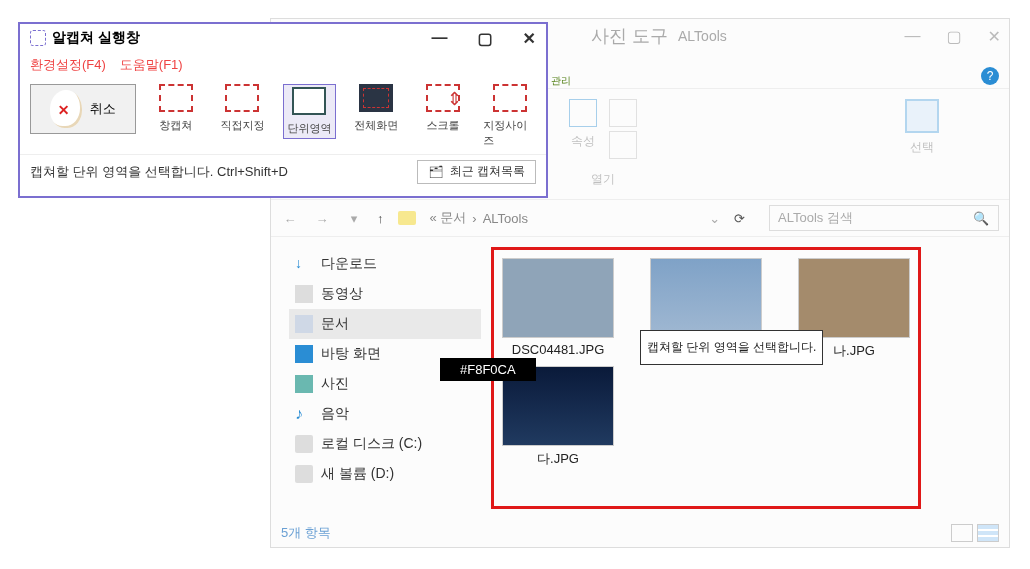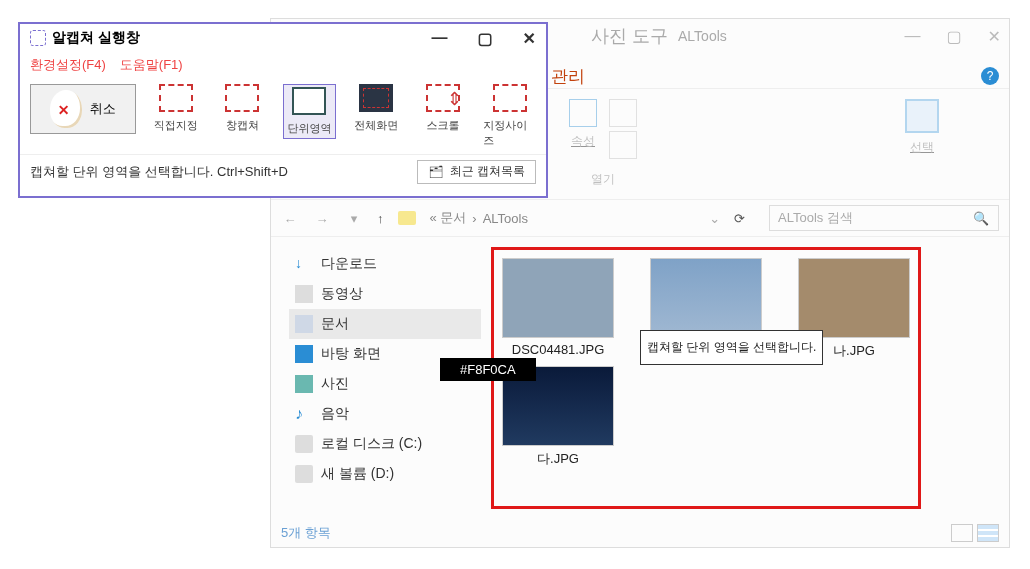--- a/index.html
+++ b/index.html
@@ -10,31 +10,31 @@
       position: absolute; left: 270px; top: 18px; width: 740px; height: 530px;
       border: 1px solid #ddd; background: #fcfcfc;
     }
     .explorer-titlebar { height: 34px; display: flex; align-items: center; padding: 0 8px; color: #aaa; }
     .explorer-titlebar .title-icon { width: 16px; height: 16px; margin-right: 6px; background: #f7e88f; border-radius: 2px; }
     .explorer-titlebar .gap { flex: 0 0 80px; }
     .explorer-titlebar .title { margin-left: 10px; font-size: 14px; }
     .explorer-titlebar .tools { font-size: 18px; margin-left: 210px; }
     .explorer-winbtns { margin-left: auto; display: flex; gap: 26px; color: #bbb; font-size: 16px; }
 
-    .explorer-tabs { height: 36px; display: flex; align-items: flex-end; padding-left: 280px; color: #c2410c; font-size: 17px; border-bottom: 1px solid #eee; }
+    .explorer-tabs { height: 36px; display: flex; align-items: flex-end; padding-left: 280px; color: #4d7c0f; font-size: 10px; border-bottom: 1px solid #eee; }
     .explorer-help { position: absolute; right: 10px; top: 48px; width: 18px; height: 18px; border-radius: 50%; background: #2a8dd4; color: #fff; font-size: 12px; display: flex; align-items: center; justify-content: center; }
 
     .ribbon { height: 110px; display: flex; padding: 10px 30px 0 30px; opacity: .4; }
     .ribbon-group { display: flex; flex-direction: column; align-items: center; margin-right: 40px; }
     .ribbon-icons { display: flex; gap: 12px; align-items: flex-start; height: 72px; }
     .ribbon-label { font-size: 12px; color: #666; }
     .ribicon { width: 28px; height: 28px; border: 1px solid #bbb; }
     .ribicon.big { width: 40px; height: 40px; background: #f7e88f; border-color: #d6c76e; }
     .ribicon-label { font-size: 12px; color: #666; margin-top: 6px; text-align: center; }
-    .ribcol { display: flex; flex-direction: column; align-items: center; text-decoration: underline; }
+    .ribcol { display: flex; flex-direction: column; align-items: center; }
     .select-box { width: 34px; height: 34px; border: 2px solid #48a0dd; background: #cfe5f8; }
 
     .pathbar { height: 38px; border-top: 1px solid #eee; border-bottom: 1px solid #eee; display: flex; align-items: center; padding: 0 10px; color: #888; gap: 14px; }
     .pathbar .navarrow { width: 18px; text-align: center; color: #aaa; }
     .pathbar .uparrow { color: #444; }
     .pathbar .folicon { width: 18px; height: 14px; background: #f7e88f; border-radius: 2px; }
     .pathbar .crumbs { flex: 1; display: flex; gap: 6px; align-items: center; }
     .pathbar .search { width: 230px; height: 26px; border: 1px solid #ddd; padding: 0 8px; color: #aaa; display: flex; align-items: center; justify-content: space-between; margin-left: 10px; }
 
     .explorer-body { display: flex; height: calc(100% - 34px - 36px - 110px - 38px - 28px); }
@@ -267,25 +267,25 @@
     <span>환경설정(F4)</span>
     <span>도움말(F1)</span>
   </div>
   <div class="alcap-toolbar">
     <div class="alcap-cancel">
       <div class="egg2"></div>
       <span>취소</span>
     </div>
     <div class="alcap-toolbtn">
         <div class="tbicon"></div>
+        <span class="label">창캡쳐</span>
+      </div>
+    <div class="alcap-toolbtn">
+        <div class="tbicon"></div>
         <span class="label">직접지정</span>
-      </div>
-    <div class="alcap-toolbtn">
-        <div class="tbicon"></div>
-        <span class="label">창캡쳐</span>
       </div>
     <div class="alcap-toolbtn active solid">
         <div class="tbicon"></div>
         <span class="label">단위영역</span>
       </div>
     <div class="alcap-toolbtn full">
         <div class="tbicon"></div>
         <span class="label">전체화면</span>
       </div>
     <div class="alcap-toolbtn scroll">

